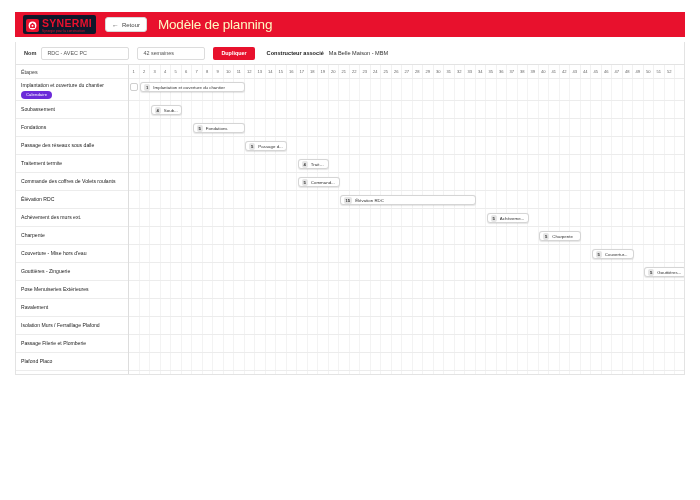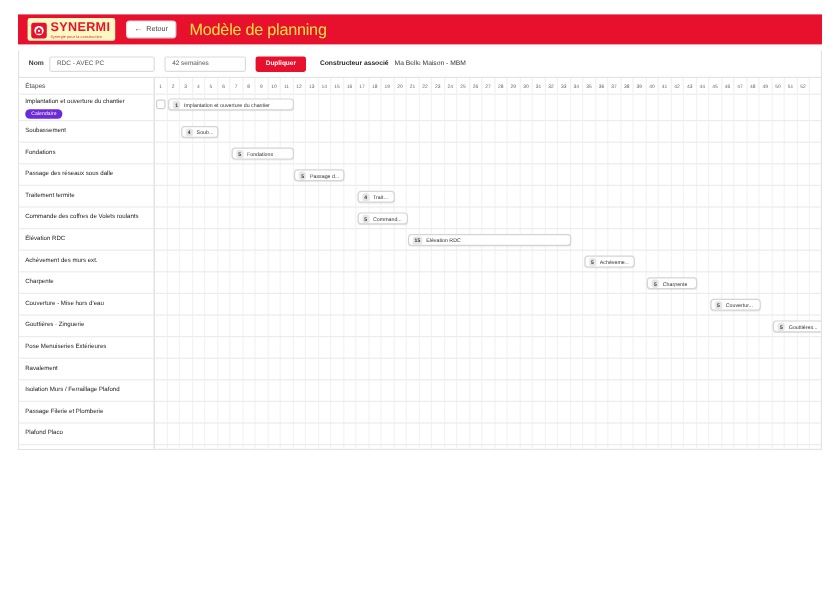--- a/index.html
+++ b/index.html
@@ -14,21 +14,21 @@
   
   .app-header {
     position: absolute; left: 15px; top: 12px;
     width: 670px; height: 25px;
     background: #e8112d;
     display: flex; align-items: center;
     padding: 0 6px;
   }
   .logo-block {
     display: flex; align-items: center;
-    background: #fef9c3;
+    background: #0f172a;
     border-radius: 2px;
     padding: 2px 4px 1px 3px;
     height: 19px;
     margin-left: 2px;
   }
   .logo-mark {
     width: 13px; height: 13px;
     background: #e8112d;
     border-radius: 2px;
     display: flex; align-items: center; justify-content: center;
@@ -52,21 +52,21 @@
     border-radius: 3px;
     height: 15px;
     padding: 0 6px;
     display: flex; align-items: center; gap: 3px;
     font-size: 6px; color: #444;
     cursor: pointer;
   }
   .back-arrow { font-size: 7px; line-height: 1; color: #555; }
   .header-title {
     margin-left: 11px;
-    color: #fde047;
+    color: #fef9c3;
     font-size: 13.5px;
     font-weight: 500;
     letter-spacing: -0.2px;
   }
 
   
   .toolbar {
     position: absolute; left: 15px; top: 42px;
     width: 670px; height: 23px;
     border: 1px solid #e3e3e3;

